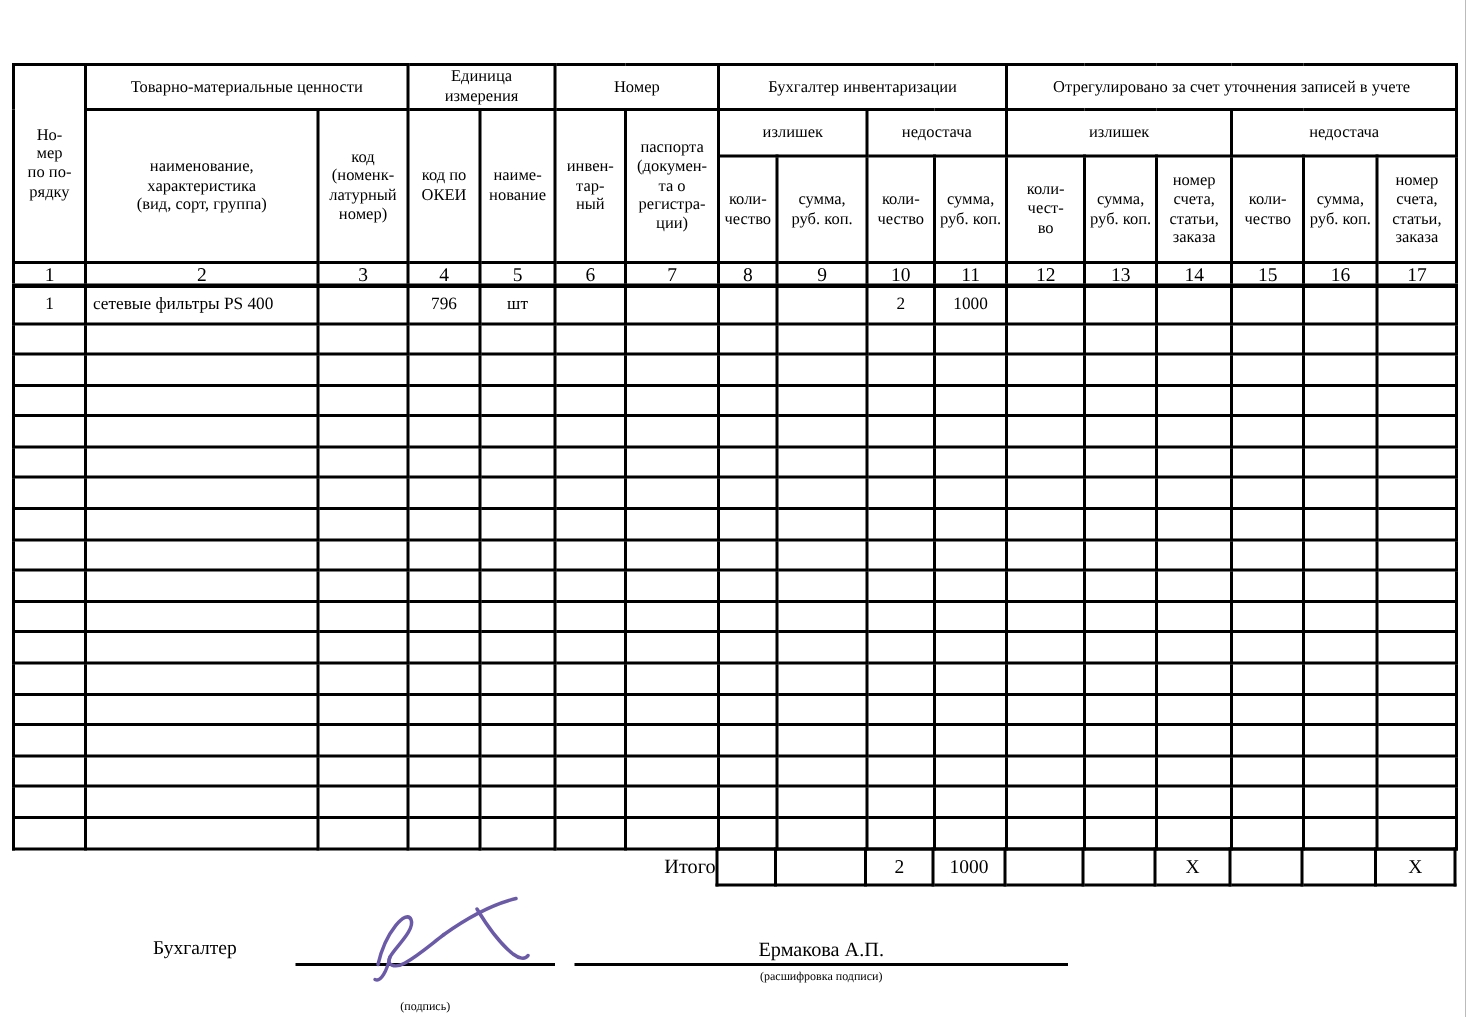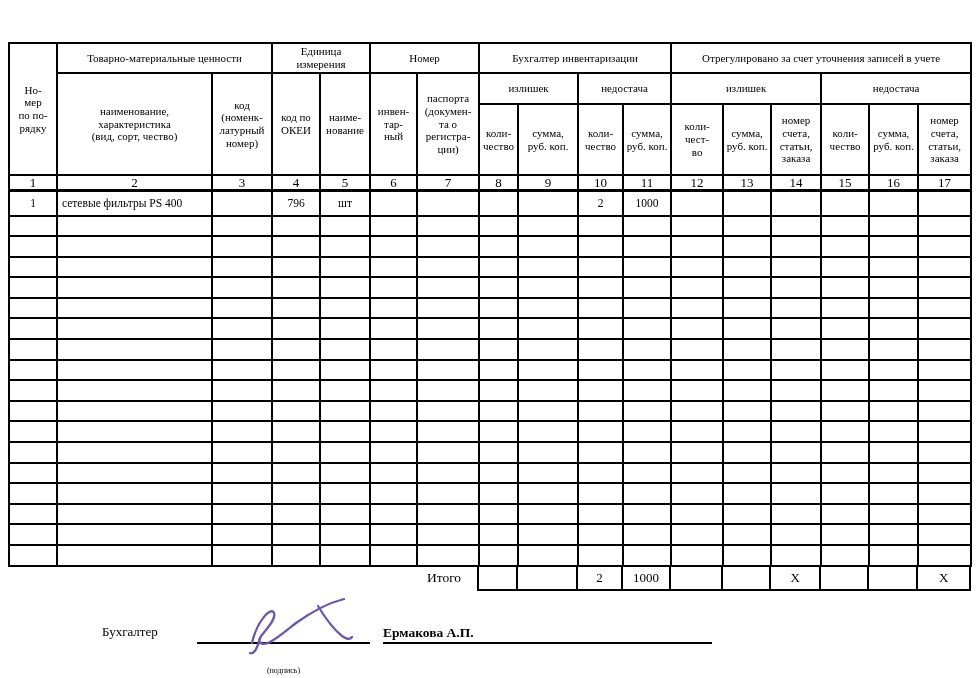--- a/index.html
+++ b/index.html
@@ -29,29 +29,29 @@
   .rD { height: 15px; }
   .rD td { font-size: 13px; line-height: 1; }
   thead { border-bottom: 3px solid #000; }
   .dr { height: 25px; }
   .dr td { font-size: 11.5px; }
   .er { height: 20.6px; }
   .main td.left { text-align: left; padding-left: 4px; }
   .totals { margin-top: -2px; }
   .totals td { height: 24px; vertical-align: middle; text-align: center; font-size: 13px; }
   .totals td.b { border: 2px solid #000; }
-  .totals td.nob { border: none; text-align: right; padding-right: 16px; font-size: 13.5px; }
+  .totals td.nob { border: none; text-align: right; padding-right: 0; font-size: 13.5px; }
   .footer-label { position: absolute; left: 102px; top: 624px; font-size: 13px; }
   .sig-line { position: absolute; height: 0; border-top: 2.5px solid #000; }
   .sig-line-1 { left: 197px; top: 642px; width: 173px; }
   .sig-line-2 { left: 383px; top: 642px; width: 329px; }
   .sig-caption { position: absolute; font-size: 8px; text-align: center; }
   .cap1 { left: 197px; width: 173px; top: 646px; margin-top: 20px; }
   .cap2 { left: 383px; width: 329px; top: 646px; }
-  .sig-name { position: absolute; left: 383px; width: 329px; top: 625px; font-size: 13.5px; font-weight: bold; }
+  .sig-name { position: absolute; left: 383px; width: 329px; top: 625px; text-align: center; font-size: 13.5px; }
   .sig-svg { position: absolute; left: 238px; top: 597px; }
 </style>
 </head>
 <body>
 
 <div class="page">
 
 
   <div class="tablewrap">
     <table class="main">
@@ -83,21 +83,21 @@
           <th colspan="2">Товарно-материальные ценности</th>
           <th colspan="2">Единица
 измерения</th>
           <th colspan="2">Номер</th>
           <th colspan="4">Бухгалтер инвентаризации</th>
           <th colspan="6">Отрегулировано за счет уточнения записей в учете</th>
         </tr>
         <tr class="rB">
           <th rowspan="2">наименование,
 характеристика
-(вид, сорт, чество)</th>
+(вид, сорт, группа)</th>
           <th rowspan="2">код
 (номенк-
 латурный
 номер)</th>
           <th rowspan="2">код по
 ОКЕИ</th>
           <th rowspan="2">наиме-
 нование</th>
           <th rowspan="2">инвен-
 тар-
@@ -551,14 +551,15 @@
       <path d="M14,46 C19,24 33,9 36,16 C39,23 25,35 22,41 C19,46 25,49 32,45 C41,40 50,32 58,26"></path>
       <path d="M22,41 C20,50 16,58 12,56"></path>
       <path d="M58,26 C72,16 90,6 106,2"></path>
       <path d="M80,9 C86,19 94,31 104,39 C108,42 112,43 114,40"></path>
     </g>
   </svg>
   <div class="sig-caption cap1">(подпись)</div>
 
   <div class="sig-line sig-line-2"></div>
   <div class="sig-name">Ермакова А.П.</div>
+  <div class="sig-caption cap2">(расшифровка подписи)</div>
 
 </div>
 
 </body></html>

